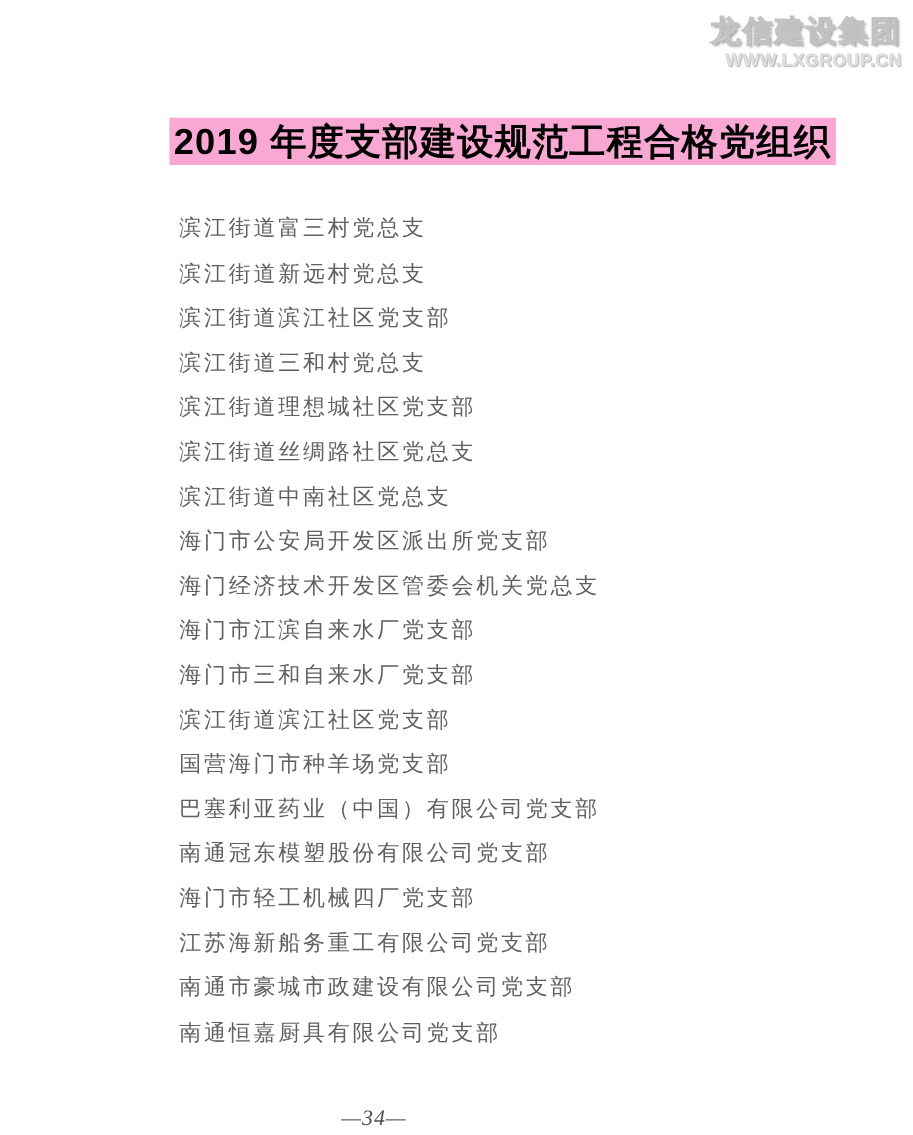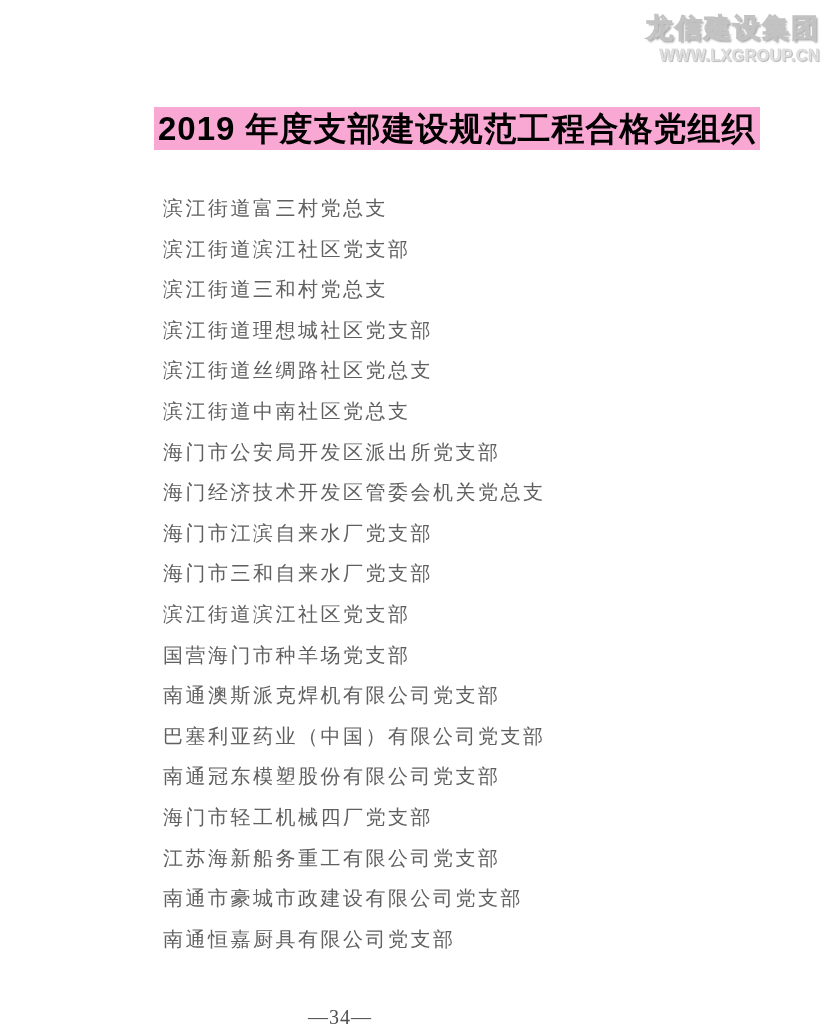--- a/index.html
+++ b/index.html
@@ -81,48 +81,49 @@
   .page-number {
     position: absolute;
     top: 1000px;
     left: 0;
     width: 668px;
     text-align: center;
     font-family: "Liberation Serif", serif;
     font-size: 20px;
     letter-spacing: 1px;
     color: #4f4f4f;
+    font-style: italic;
   }
 </style>
 </head>
 <body>
 
 <div class="watermark">
   <div class="watermark-company">龙信建设集团</div>
   <div class="watermark-site">WWW.LXGROUP.CN</div>
 </div>
 
 <div class="title-wrap">
   <span class="title-highlight">2019 年度支部建设规范工程合格党组织</span>
 </div>
 
 <div class="org-list">
   <div class="org-line">滨江街道富三村党总支</div>
+  <div class="org-line">滨江街道新远村党总支</div>
   <div class="org-line">滨江街道滨江社区党支部</div>
   <div class="org-line">滨江街道三和村党总支</div>
   <div class="org-line">滨江街道理想城社区党支部</div>
   <div class="org-line">滨江街道丝绸路社区党总支</div>
   <div class="org-line">滨江街道中南社区党总支</div>
   <div class="org-line">海门市公安局开发区派出所党支部</div>
   <div class="org-line">海门经济技术开发区管委会机关党总支</div>
   <div class="org-line">海门市江滨自来水厂党支部</div>
   <div class="org-line">海门市三和自来水厂党支部</div>
   <div class="org-line">滨江街道滨江社区党支部</div>
   <div class="org-line">国营海门市种羊场党支部</div>
-  <div class="org-line">南通澳斯派克焊机有限公司党支部</div>
   <div class="org-line">巴塞利亚药业（中国）有限公司党支部</div>
   <div class="org-line">南通冠东模塑股份有限公司党支部</div>
   <div class="org-line">海门市轻工机械四厂党支部</div>
   <div class="org-line">江苏海新船务重工有限公司党支部</div>
   <div class="org-line">南通市豪城市政建设有限公司党支部</div>
   <div class="org-line">南通恒嘉厨具有限公司党支部</div>
 </div>
 
 <div class="page-number">—34—</div>
 

